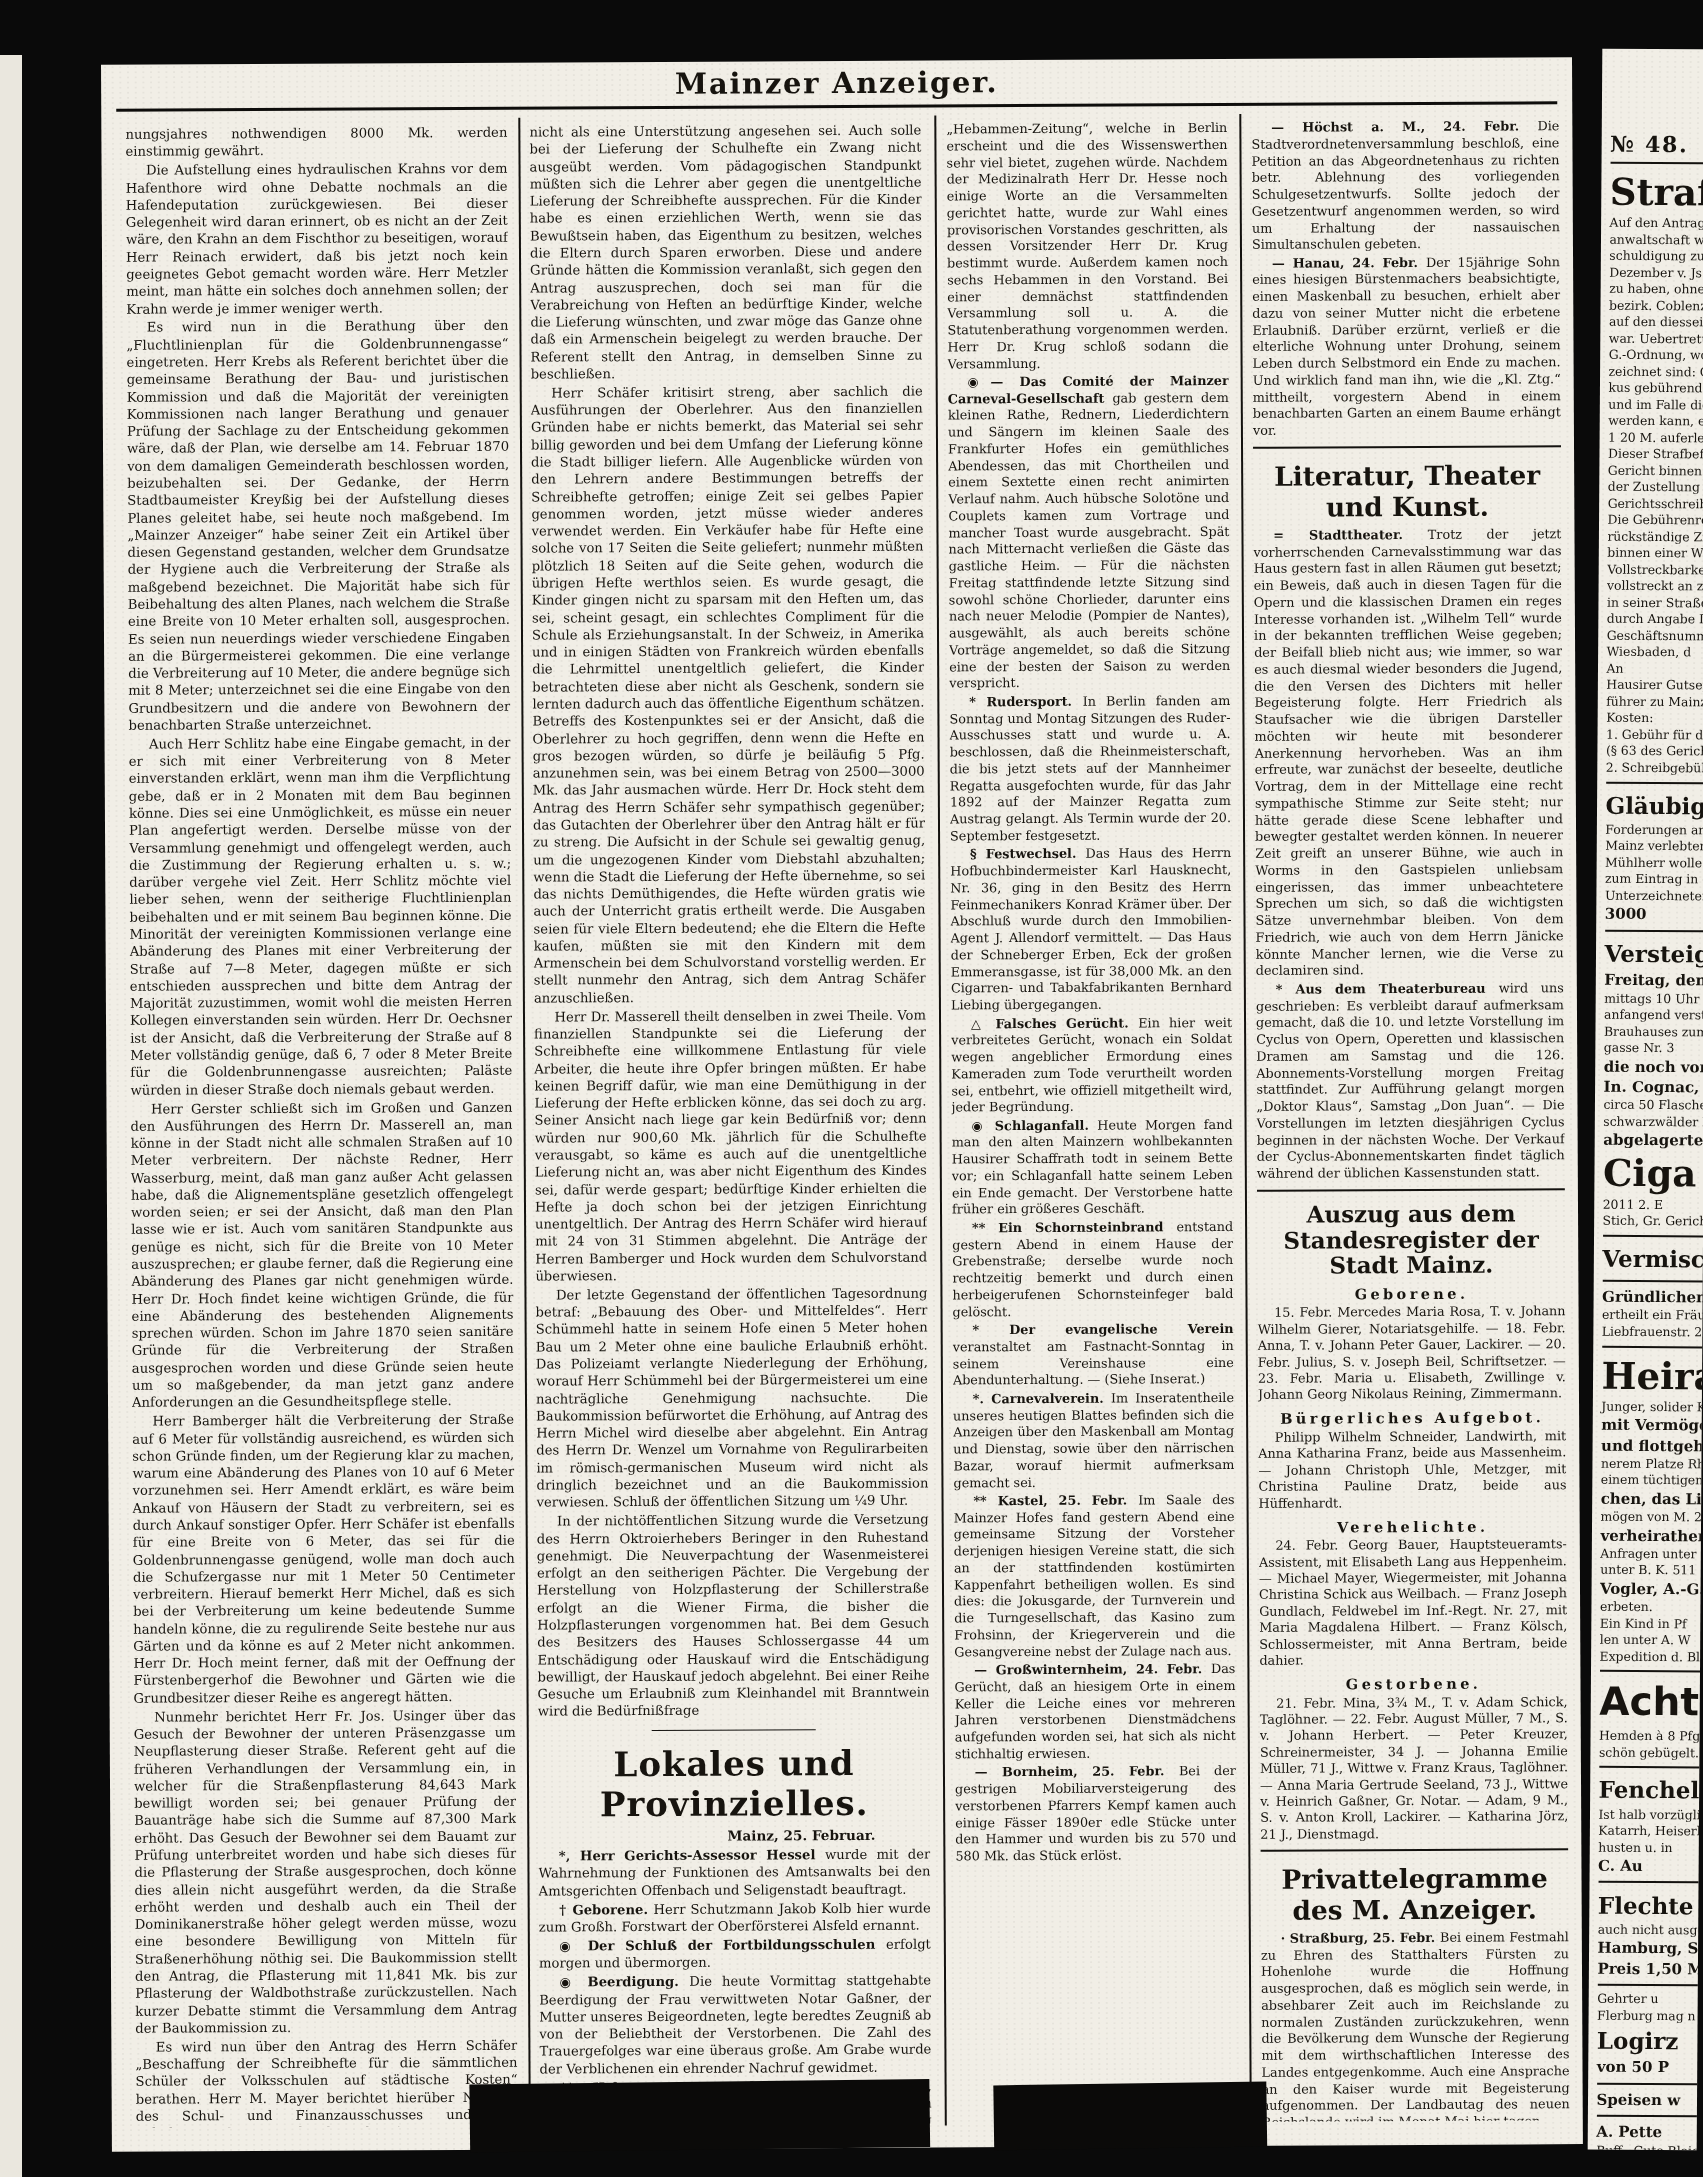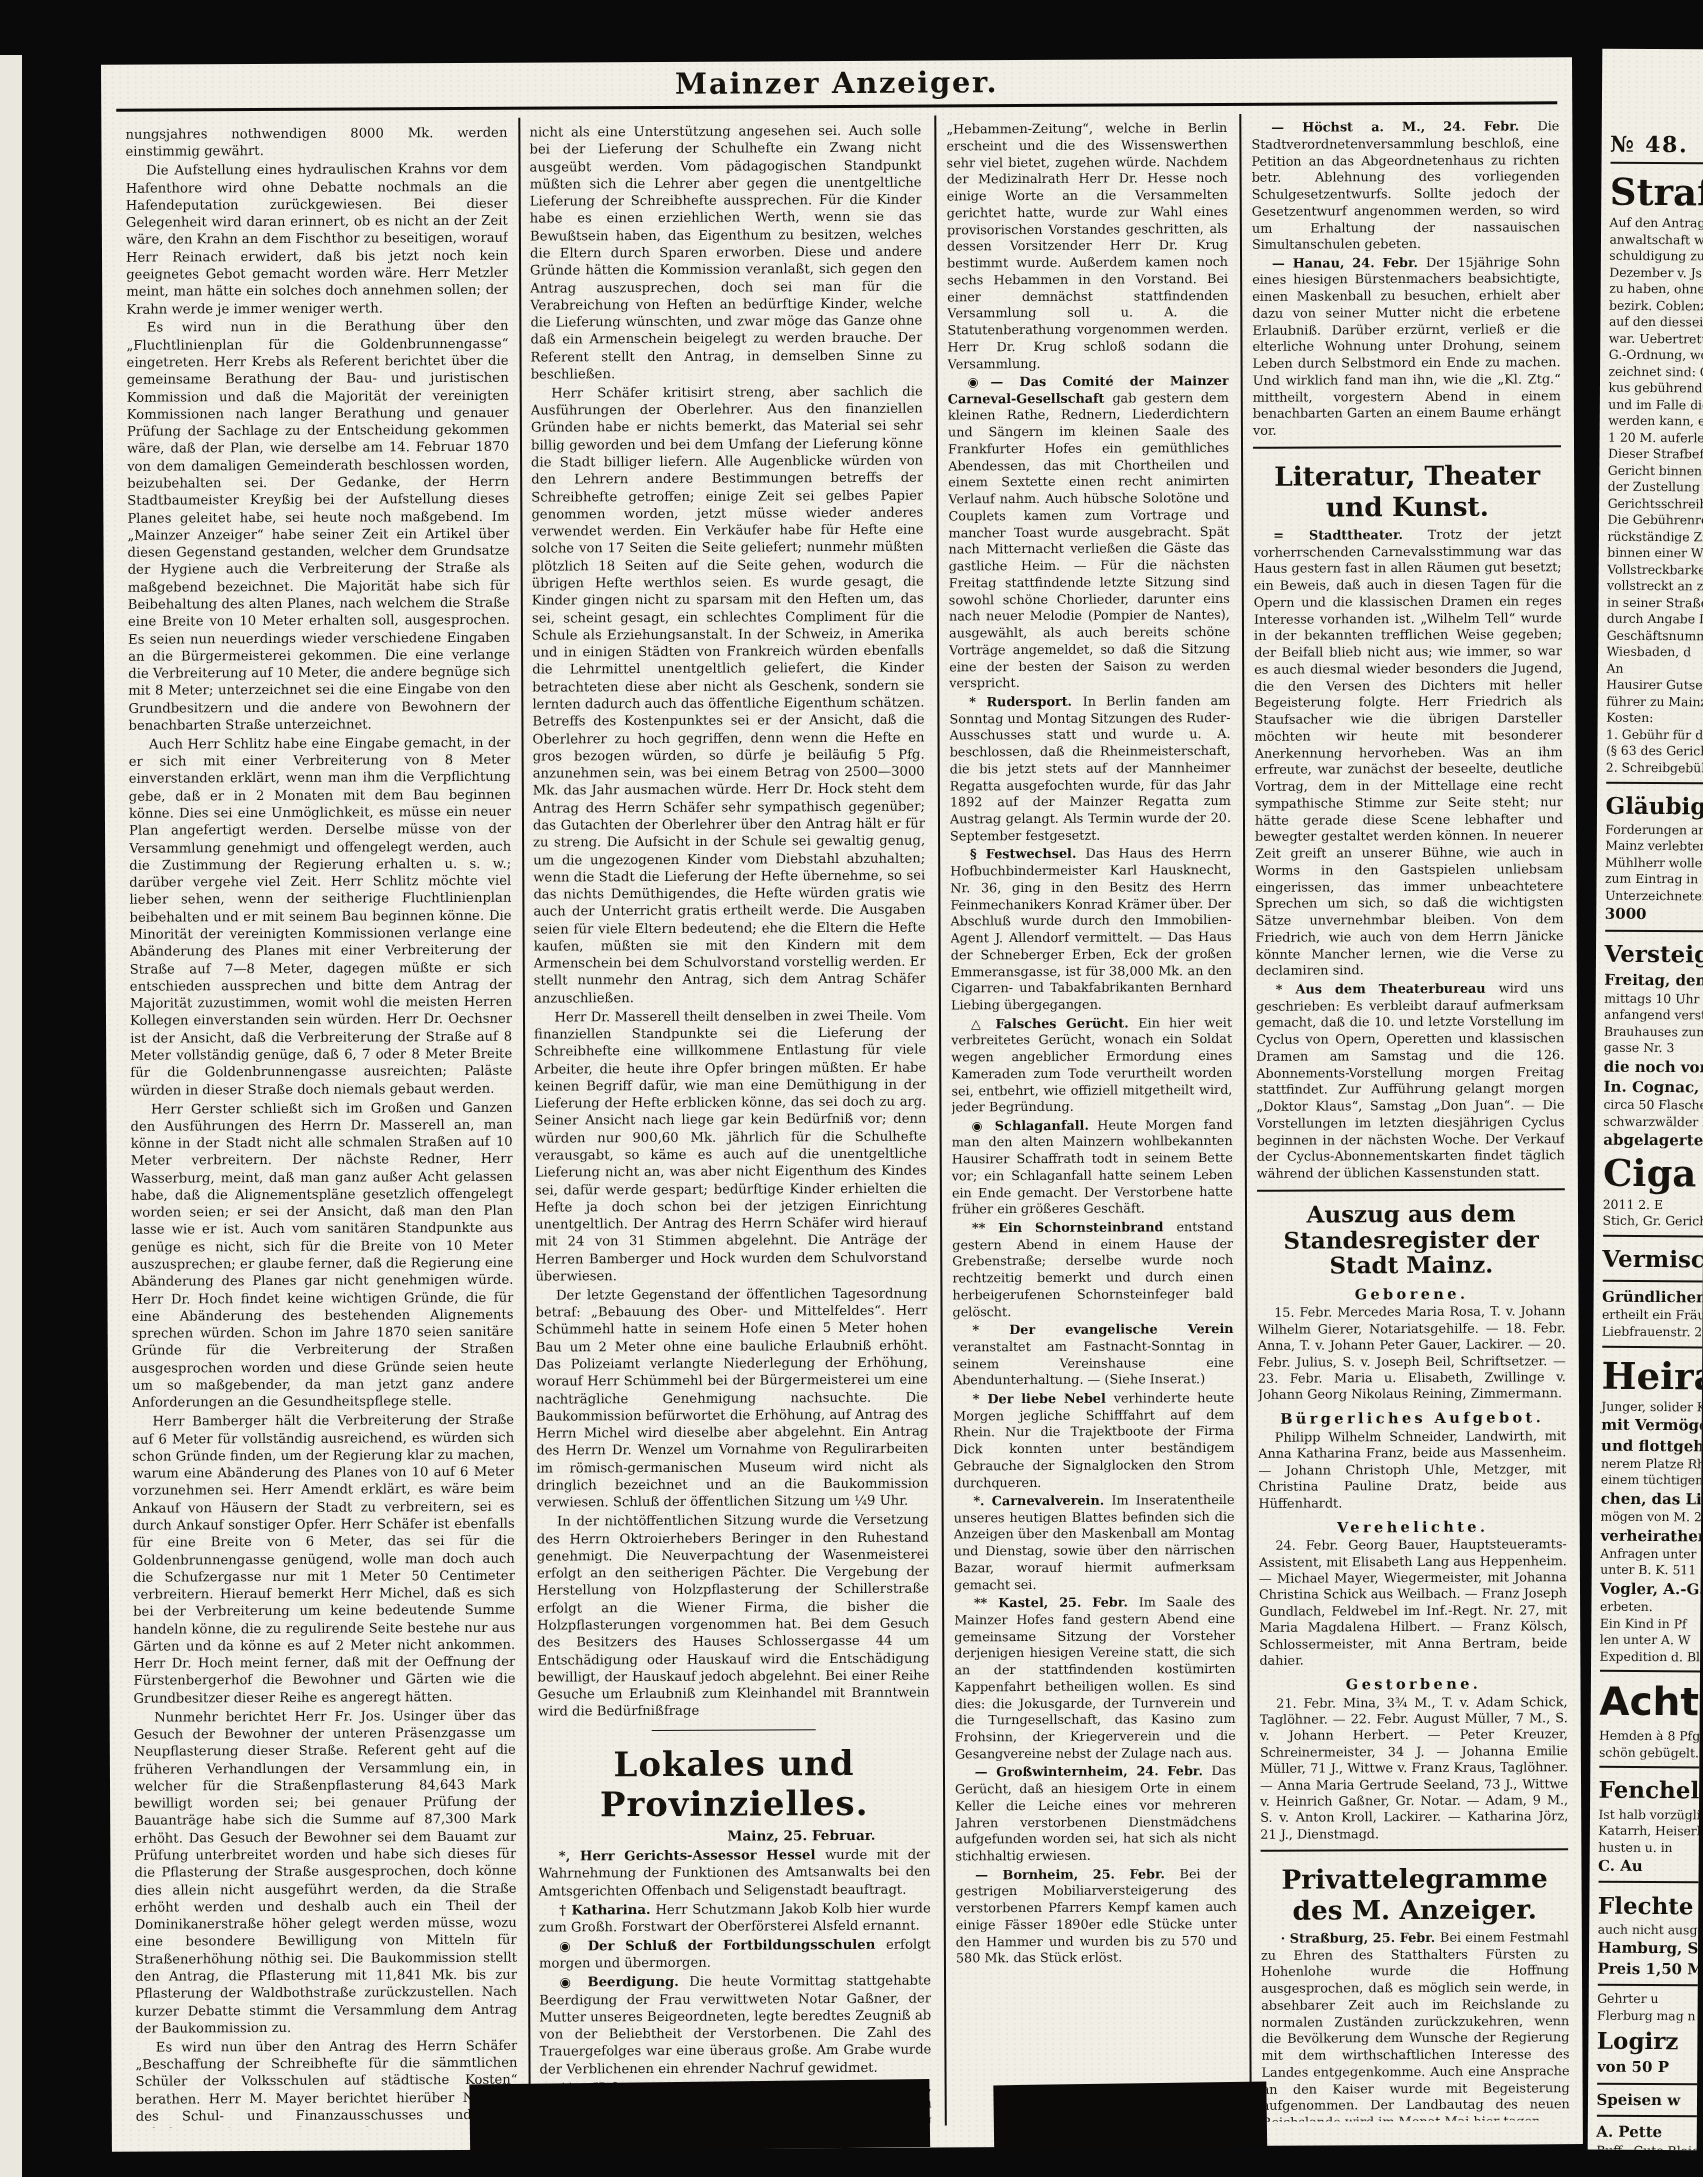--- a/index.html
+++ b/index.html
@@ -69,35 +69,34 @@
     <div class="col c2" style="left:428px;width:392px">
         <p class="para ni">nicht als eine Unterstützung angesehen sei. Auch solle bei der Lieferung der Schulhefte ein Zwang nicht ausgeübt werden. Vom pädagogischen Standpunkt müßten sich die Lehrer aber gegen die unentgeltliche Lieferung der Schreibhefte aussprechen. Für die Kinder habe es einen erziehlichen Werth, wenn sie das Bewußtsein haben, das Eigenthum zu besitzen, welches die Eltern durch Sparen erworben. Diese und andere Gründe hätten die Kommission veranlaßt, sich gegen den Antrag auszusprechen, doch sei man für die Verabreichung von Heften an bedürftige Kinder, welche die Lieferung wünschten, und zwar möge das Ganze ohne daß ein Armenschein beigelegt zu werden brauche. Der Referent stellt den Antrag, in demselben Sinne zu beschließen.</p>
         <p class="para">Herr Schäfer kritisirt streng, aber sachlich die Ausführungen der Oberlehrer. Aus den finanziellen Gründen habe er nichts bemerkt, das Material sei sehr billig geworden und bei dem Umfang der Lieferung könne die Stadt billiger liefern. Alle Augenblicke würden von den Lehrern andere Bestimmungen betreffs der Schreibhefte getroffen; einige Zeit sei gelbes Papier genommen worden, jetzt müsse wieder anderes verwendet werden. Ein Verkäufer habe für Hefte eine solche von 17 Seiten die Seite geliefert; nunmehr müßten plötzlich 18 Seiten auf die Seite gehen, wodurch die übrigen Hefte werthlos seien. Es wurde gesagt, die Kinder gingen nicht zu sparsam mit den Heften um, das sei, scheint gesagt, ein schlechtes Compliment für die Schule als Erziehungsanstalt. In der Schweiz, in Amerika und in einigen Städten von Frankreich würden ebenfalls die Lehrmittel unentgeltlich geliefert, die Kinder betrachteten diese aber nicht als Geschenk, sondern sie lernten dadurch auch das öffentliche Eigenthum schätzen. Betreffs des Kostenpunktes sei er der Ansicht, daß die Oberlehrer zu hoch gegriffen, denn wenn die Hefte en gros bezogen würden, so dürfe je beiläufig 5 Pfg. anzunehmen sein, was bei einem Betrag von 2500—3000 Mk. das Jahr ausmachen würde. Herr Dr. Hock steht dem Antrag des Herrn Schäfer sehr sympathisch gegenüber; das Gutachten der Oberlehrer über den Antrag hält er für zu streng. Die Aufsicht in der Schule sei gewaltig genug, um die ungezogenen Kinder vom Diebstahl abzuhalten; wenn die Stadt die Lieferung der Hefte übernehme, so sei das nichts Demüthigendes, die Hefte würden gratis wie auch der Unterricht gratis ertheilt werde. Die Ausgaben seien für viele Eltern bedeutend; ehe die Eltern die Hefte kaufen, müßten sie mit den Kindern mit dem Armenschein bei dem Schulvorstand vorstellig werden. Er stellt nunmehr den Antrag, sich dem Antrag Schäfer anzuschließen.</p>
         <p class="para">Herr Dr. Masserell theilt denselben in zwei Theile. Vom finanziellen Standpunkte sei die Lieferung der Schreibhefte eine willkommene Entlastung für viele Arbeiter, die heute ihre Opfer bringen müßten. Er habe keinen Begriff dafür, wie man eine Demüthigung in der Lieferung der Hefte erblicken könne, das sei doch zu arg. Seiner Ansicht nach liege gar kein Bedürfniß vor; denn würden nur 900,60 Mk. jährlich für die Schulhefte verausgabt, so käme es auch auf die unentgeltliche Lieferung nicht an, was aber nicht Eigenthum des Kindes sei, dafür werde gespart; bedürftige Kinder erhielten die Hefte ja doch schon bei der jetzigen Einrichtung unentgeltlich. Der Antrag des Herrn Schäfer wird hierauf mit 24 von 31 Stimmen abgelehnt. Die Anträge der Herren Bamberger und Hock wurden dem Schulvorstand überwiesen.</p>
         <p class="para">Der letzte Gegenstand der öffentlichen Tagesordnung betraf: „Bebauung des Ober- und Mittelfeldes“. Herr Schümmehl hatte in seinem Hofe einen 5 Meter hohen Bau um 2 Meter ohne eine bauliche Erlaubniß erhöht. Das Polizeiamt verlangte Niederlegung der Erhöhung, worauf Herr Schümmehl bei der Bürgermeisterei um eine nachträgliche Genehmigung nachsuchte. Die Baukommission befürwortet die Erhöhung, auf Antrag des Herrn Michel wird dieselbe aber abgelehnt. Ein Antrag des Herrn Dr. Wenzel um Vornahme von Regulirarbeiten im römisch-germanischen Museum wird nicht als dringlich bezeichnet und an die Baukommission verwiesen. Schluß der öffentlichen Sitzung um ¼9 Uhr.</p>
         <p class="para">In der nichtöffentlichen Sitzung wurde die Versetzung des Herrn Oktroierhebers Beringer in den Ruhestand genehmigt. Die Neuverpachtung der Wasenmeisterei erfolgt an den seitherigen Pächter. Die Vergebung der Herstellung von Holzpflasterung der Schillerstraße erfolgt an die Wiener Firma, die bisher die Holzpflasterungen vorgenommen hat. Bei dem Gesuch des Besitzers des Hauses Schlossergasse 44 um Entschädigung oder Hauskauf wird die Entschädigung bewilligt, der Hauskauf jedoch abgelehnt. Bei einer Reihe Gesuche um Erlaubniß zum Kleinhandel mit Branntwein wird die Bedürfnißfrage</p>
         <div class="rule-short"></div>
         <div class="h-major">Lokales und Provinzielles.</div>
         <div class="dateline">Mainz, 25. Februar.</div>
         <p class="para"><span class="lead">*‚ Herr Gerichts-Assessor Hessel </span>wurde mit der Wahrnehmung der Funktionen des Amtsanwalts bei den Amtsgerichten Offenbach und Seligenstadt beauftragt.</p>
-        <p class="para"><span class="lead">† Katharina. </span>Herr Schutzmann Jakob Kolb hier wurde zum Großh. Forstwart der Oberförsterei Alsfeld ernannt.</p>
+        <p class="para"><span class="lead">† Geborene. </span>Herr Schutzmann Jakob Kolb hier wurde zum Großh. Forstwart der Oberförsterei Alsfeld ernannt.</p>
         <p class="para"><span class="lead">◉ Der Schluß der Fortbildungsschulen </span>erfolgt morgen und übermorgen.</p>
         <p class="para"><span class="lead">◉ Beerdigung. </span>Die heute Vormittag stattgehabte Beerdigung der Frau verwittweten Notar Gaßner, der Mutter unseres Beigeordneten, legte beredtes Zeugniß ab von der Beliebtheit der Verstorbenen. Die Zahl des Trauergefolges war eine überaus große. Am Grabe wurde der Verblichenen ein ehrender Nachruf gewidmet.</p>
         <p class="para"><span class="lead">** Hebammen-Versammlung. </span>Herr Dr. Krug, Direktor der hiesigen Entbindungs-Anstalt, hatte an sämmtliche Hebammen des Kreises Mainz eine Einladung zu einer Versammlung ergehen lassen, um mit ihnen die Bildung einer Vereinigung der Hebammen des Kreises zu besprechen; auch das dienstliche Zeugniß einer solchen Vereinigung sollte dargelegt werden. Dem Rufe waren zahlreiche Hebammen des Kreises gefolgt, so daß der Hörsaal der Anstalt nahezu vollständig besetzt war. Zunächst sprach Herr Dr. Krug über den Nutzen solcher Vereine, welche in vielen Städten Deutschlands bereits bestehen und deren Mitglieder in allen Fachfragen Rath und werkthätige Unterstützung finden. Sodann machte derselbe noch die Mittheilung, daß den Mitgliedern auch die Fachzeitschrift</p>
       </div>
     <div class="col c3" style="left:845px;width:281px">
         <p class="para ni">„Hebammen-Zeitung“, welche in Berlin erscheint und die des Wissenswerthen sehr viel bietet, zugehen würde. Nachdem der Medizinalrath Herr Dr. Hesse noch einige Worte an die Versammelten gerichtet hatte, wurde zur Wahl eines provisorischen Vorstandes geschritten, als dessen Vorsitzender Herr Dr. Krug bestimmt wurde. Außerdem kamen noch sechs Hebammen in den Vorstand. Bei einer demnächst stattfindenden Versammlung soll u. A. die Statutenberathung vorgenommen werden. Herr Dr. Krug schloß sodann die Versammlung.</p>
         <p class="para"><span class="lead">◉— Das Comité der Mainzer Carneval-Gesellschaft </span>gab gestern dem kleinen Rathe, Rednern, Liederdichtern und Sängern im kleinen Saale des Frankfurter Hofes ein gemüthliches Abendessen, das mit Chortheilen und einem Sextette einen recht animirten Verlauf nahm. Auch hübsche Solotöne und Couplets kamen zum Vortrage und mancher Toast wurde ausgebracht. Spät nach Mitternacht verließen die Gäste das gastliche Heim. — Für die nächsten Freitag stattfindende letzte Sitzung sind sowohl schöne Chorlieder, darunter eins nach neuer Melodie (Pompier de Nantes), ausgewählt, als auch bereits schöne Vorträge angemeldet, so daß die Sitzung eine der besten der Saison zu werden verspricht.</p>
         <p class="para"><span class="lead">* Rudersport. </span>In Berlin fanden am Sonntag und Montag Sitzungen des Ruder-Ausschusses statt und wurde u. A. beschlossen, daß die Rheinmeisterschaft, die bis jetzt stets auf der Mannheimer Regatta ausgefochten wurde, für das Jahr 1892 auf der Mainzer Regatta zum Austrag gelangt. Als Termin wurde der 20. September festgesetzt.</p>
         <p class="para"><span class="lead">§ Festwechsel. </span>Das Haus des Herrn Hofbuchbindermeister Karl Hausknecht, Nr. 36, ging in den Besitz des Herrn Feinmechanikers Konrad Krämer über. Der Abschluß wurde durch den Immobilien-Agent J. Allendorf vermittelt. — Das Haus der Schneberger Erben, Eck der großen Emmeransgasse, ist für 38,000 Mk. an den Cigarren- und Tabakfabrikanten Bernhard Liebing übergegangen.</p>
         <p class="para"><span class="lead">△ Falsches Gerücht. </span>Ein hier weit verbreitetes Gerücht, wonach ein Soldat wegen angeblicher Ermordung eines Kameraden zum Tode verurtheilt worden sei, entbehrt, wie offiziell mitgetheilt wird, jeder Begründung.</p>
         <p class="para"><span class="lead">◉ Schlaganfall. </span>Heute Morgen fand man den alten Mainzern wohlbekannten Hausirer Schaffrath todt in seinem Bette vor; ein Schlaganfall hatte seinem Leben ein Ende gemacht. Der Verstorbene hatte früher ein größeres Geschäft.</p>
         <p class="para"><span class="lead">** Ein Schornsteinbrand </span>entstand gestern Abend in einem Hause der Grebenstraße; derselbe wurde noch rechtzeitig bemerkt und durch einen herbeigerufenen Schornsteinfeger bald gelöscht.</p>
         <p class="para"><span class="lead">* Der evangelische Verein </span>veranstaltet am Fastnacht-Sonntag in seinem Vereinshause eine Abendunterhaltung.  — (Siehe Inserat.)</p>
-        <p class="para"><span class="lead">* Der liebe Nebel </span>verhinderte heute Morgen jegliche Schifffahrt auf dem Rhein. Nur die Trajektboote der Firma Dick konnten unter beständigem Gebrauche der Signalglocken den Strom durchqueren.</p>
         <p class="para"><span class="lead">*. Carnevalverein. </span>Im Inseratentheile unseres heutigen Blattes befinden sich die Anzeigen über den Maskenball am Montag und Dienstag, sowie über den närrischen Bazar, worauf hiermit aufmerksam gemacht sei.</p>
         <p class="para"><span class="lead">** Kastel, 25. Febr. </span>Im Saale des Mainzer Hofes fand gestern Abend eine gemeinsame Sitzung der Vorsteher derjenigen hiesigen Vereine statt, die sich an der stattfindenden kostümirten Kappenfahrt betheiligen wollen. Es sind dies: die Jokusgarde, der Turnverein und die Turngesellschaft, das Kasino zum Frohsinn, der Kriegerverein und die Gesangvereine nebst der Zulage nach aus.</p>
         <p class="para"><span class="lead">— Großwinternheim, 24. Febr. </span>Das Gerücht, daß an hiesigem Orte in einem Keller die Leiche eines vor mehreren Jahren verstorbenen Dienstmädchens aufgefunden worden sei, hat sich als nicht stichhaltig erwiesen.</p>
         <p class="para"><span class="lead">— Bornheim, 25. Febr. </span>Bei der gestrigen Mobiliarversteigerung des verstorbenen Pfarrers Kempf kamen auch einige Fässer 1890er edle Stücke unter den Hammer und wurden bis zu 570 und 580 Mk. das Stück erlöst.</p>
       </div>
     <div class="col c4" style="left:1150px;width:308px">
         <p class="para"><span class="lead">— Höchst a. M., 24. Febr. </span>Die Stadtverordnetenversammlung beschloß, eine Petition an das Abgeordnetenhaus zu richten betr. Ablehnung des vorliegenden Schulgesetzentwurfs. Sollte jedoch der Gesetzentwurf angenommen werden, so wird um Erhaltung der nassauischen Simultanschulen gebeten.</p>
         <p class="para"><span class="lead">— Hanau, 24. Febr. </span>Der 15jährige Sohn eines hiesigen Bürstenmachers beabsichtigte, einen Maskenball zu besuchen, erhielt aber dazu von seiner Mutter nicht die erbetene Erlaubniß. Darüber erzürnt, verließ er die elterliche Wohnung unter Drohung, seinem Leben durch Selbstmord ein Ende zu machen. Und wirklich fand man ihn, wie die „Kl. Ztg.“ mittheilt, vorgestern Abend in einem benachbarten Garten an einem Baume erhängt vor.</p>
         <div class="rule-thick"></div>
         <div class="h-section">Literatur, Theater und Kunst.</div>

